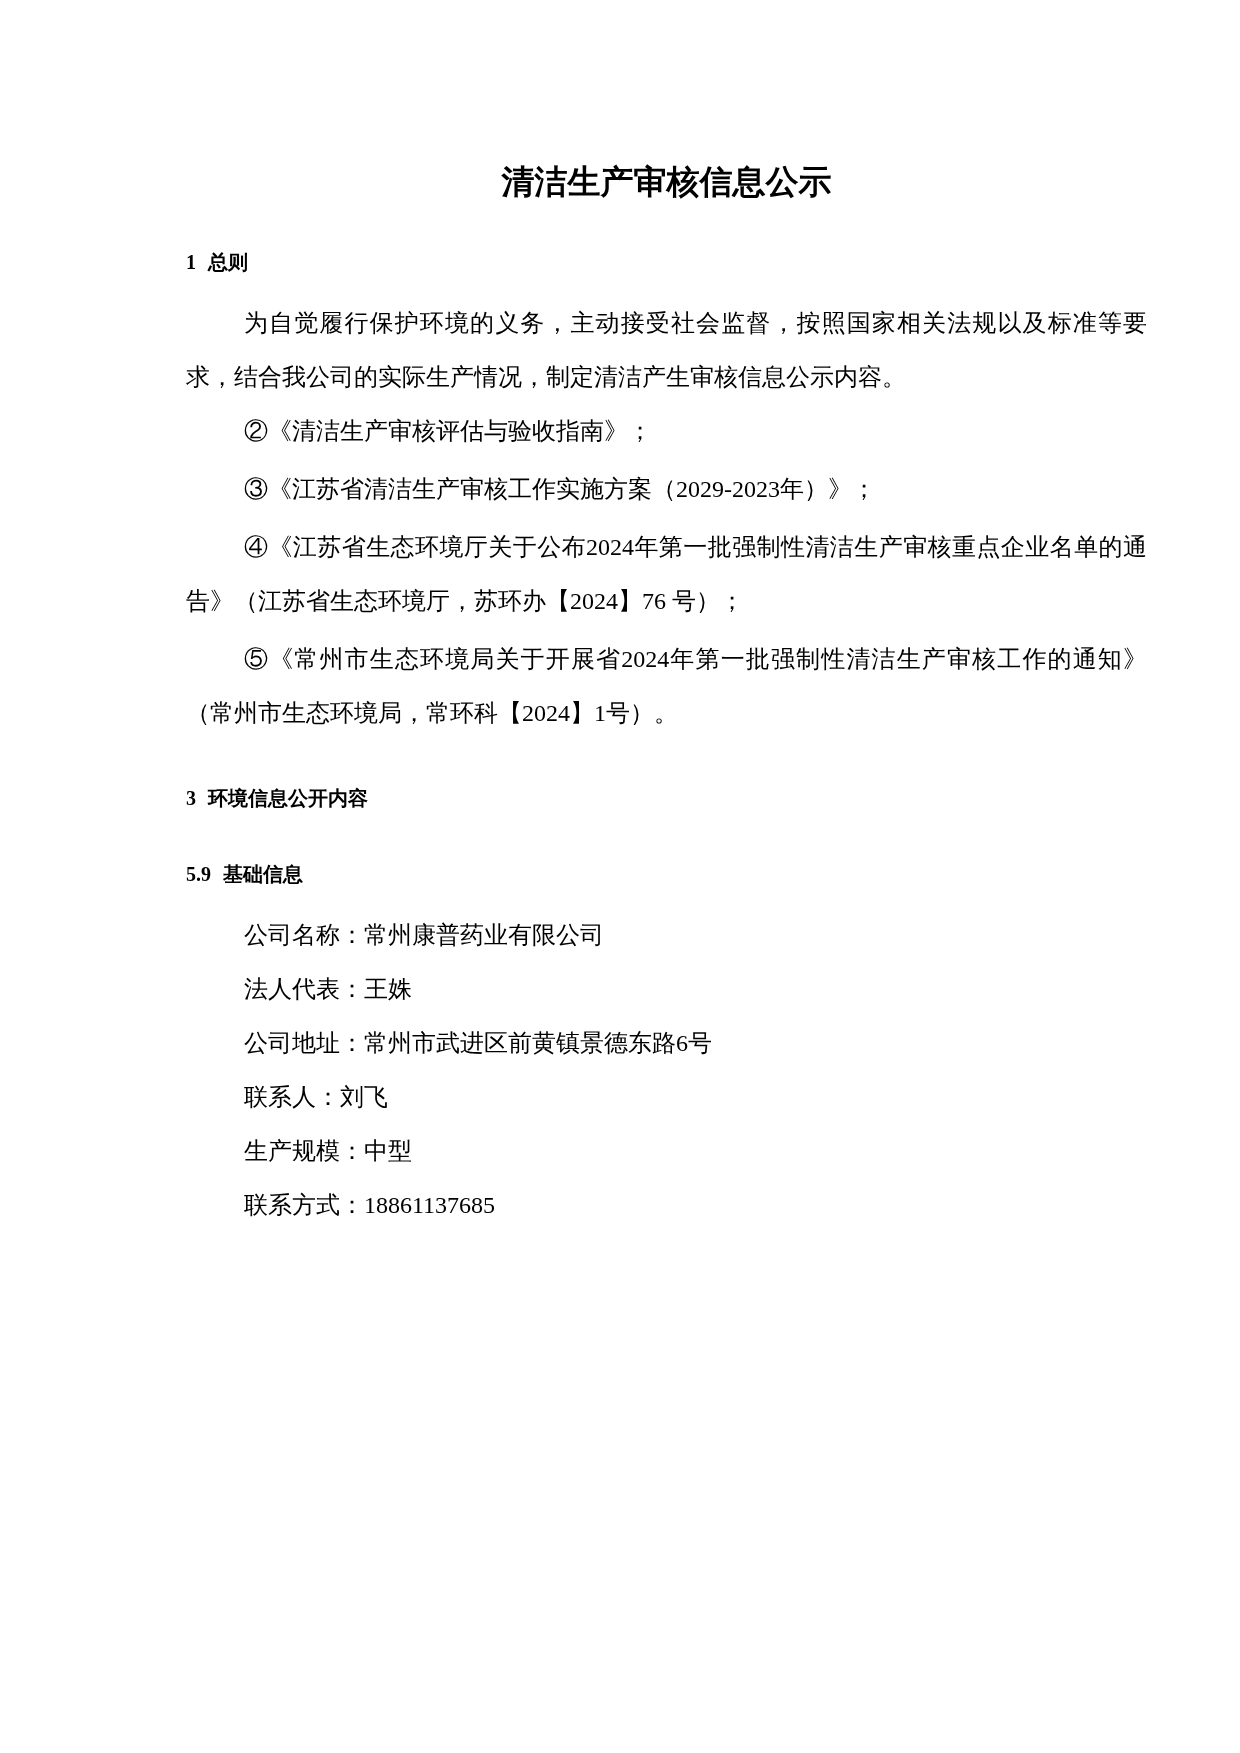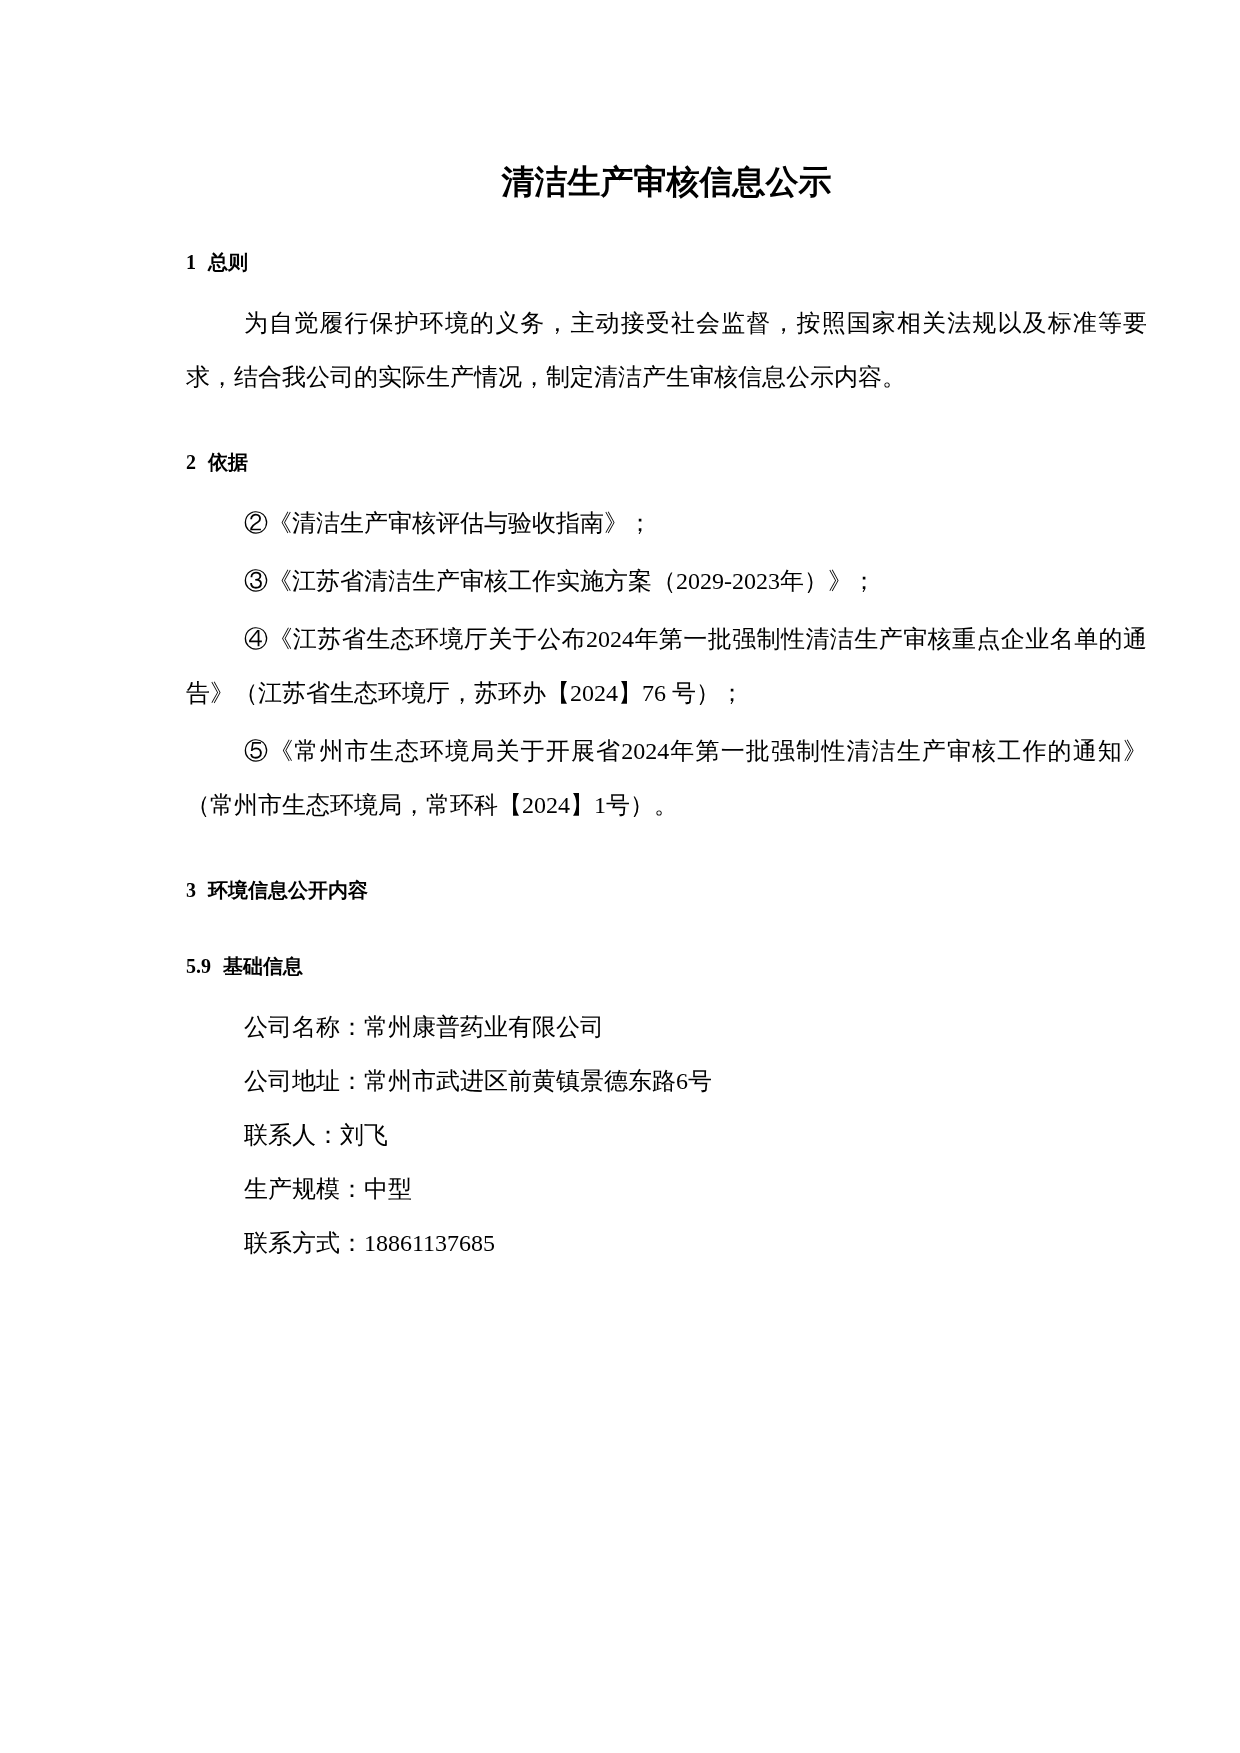--- a/index.html
+++ b/index.html
@@ -62,36 +62,34 @@
 <div class="page">
 
   <h1 class="doc-title">清洁生产审核信息公示</h1>
 
   <div class="heading">
     <span class="h-num">1</span><span class="h-text">总则</span>
   </div>
 
   <p class="para">为自觉履行保护环境的义务，主动接受社会监督，按照国家相关法规以及标准等要求，结合我公司的实际生产情况，制定清洁产生审核信息公示内容。</p>
 
-  <div class="heading">
-    <span class="h-num">2</span><span class="h-text">依据</span>
-  </div>
 
   <p class="para item">②《清洁生产审核评估与验收指南》；</p>
   <p class="para item">③《江苏省清洁生产审核工作实施方案（2029-2023年）》；</p>
   <p class="para item">④《江苏省生态环境厅关于公布2024年第一批强制性清洁生产审核重点企业名单的通告》（江苏省生态环境厅，苏环办【2024】76 号）；</p>
   <p class="para item">⑤《常州市生态环境局关于开展省2024年第一批强制性清洁生产审核工作的通知》（常州市生态环境局，常环科【2024】1号）。</p>
 
   <div class="heading">
     <span class="h-num">3</span><span class="h-text">环境信息公开内容</span>
   </div>
 
   <div class="heading">
     <span class="h-num">5.9</span><span class="h-text">基础信息</span>
   </div>
 
   <p class="para info">公司名称：常州康普药业有限公司</p>
+  <p class="para info">法人代表：王姝</p>
   <p class="para info">公司地址：常州市武进区前黄镇景德东路6号</p>
   <p class="para info">联系人：刘飞</p>
   <p class="para info">生产规模：中型</p>
   <p class="para info">联系方式：18861137685</p>
 
 </div>
 
 </body></html>

